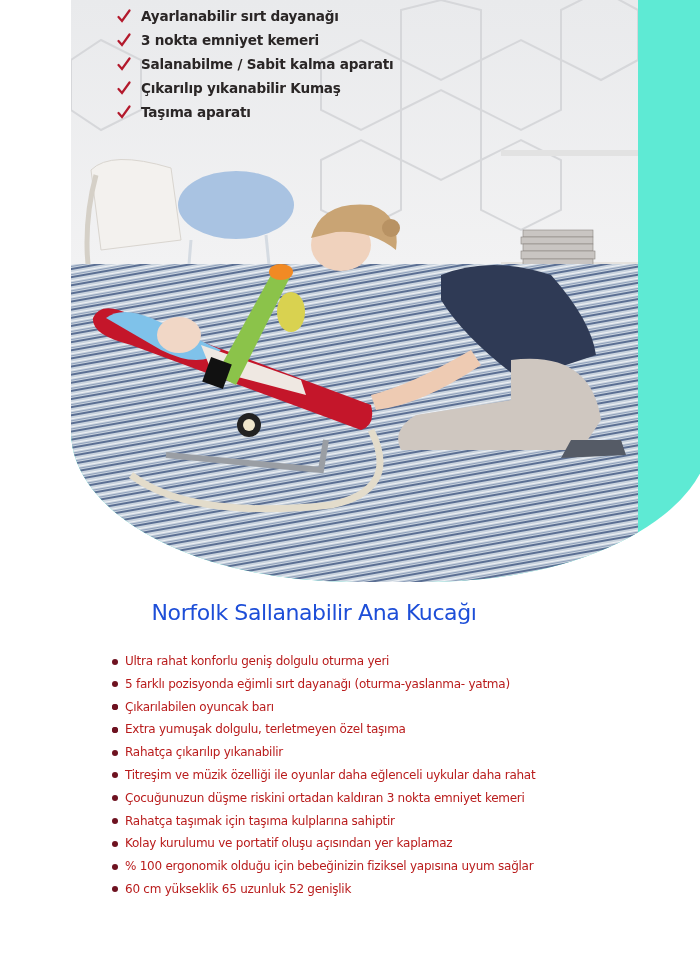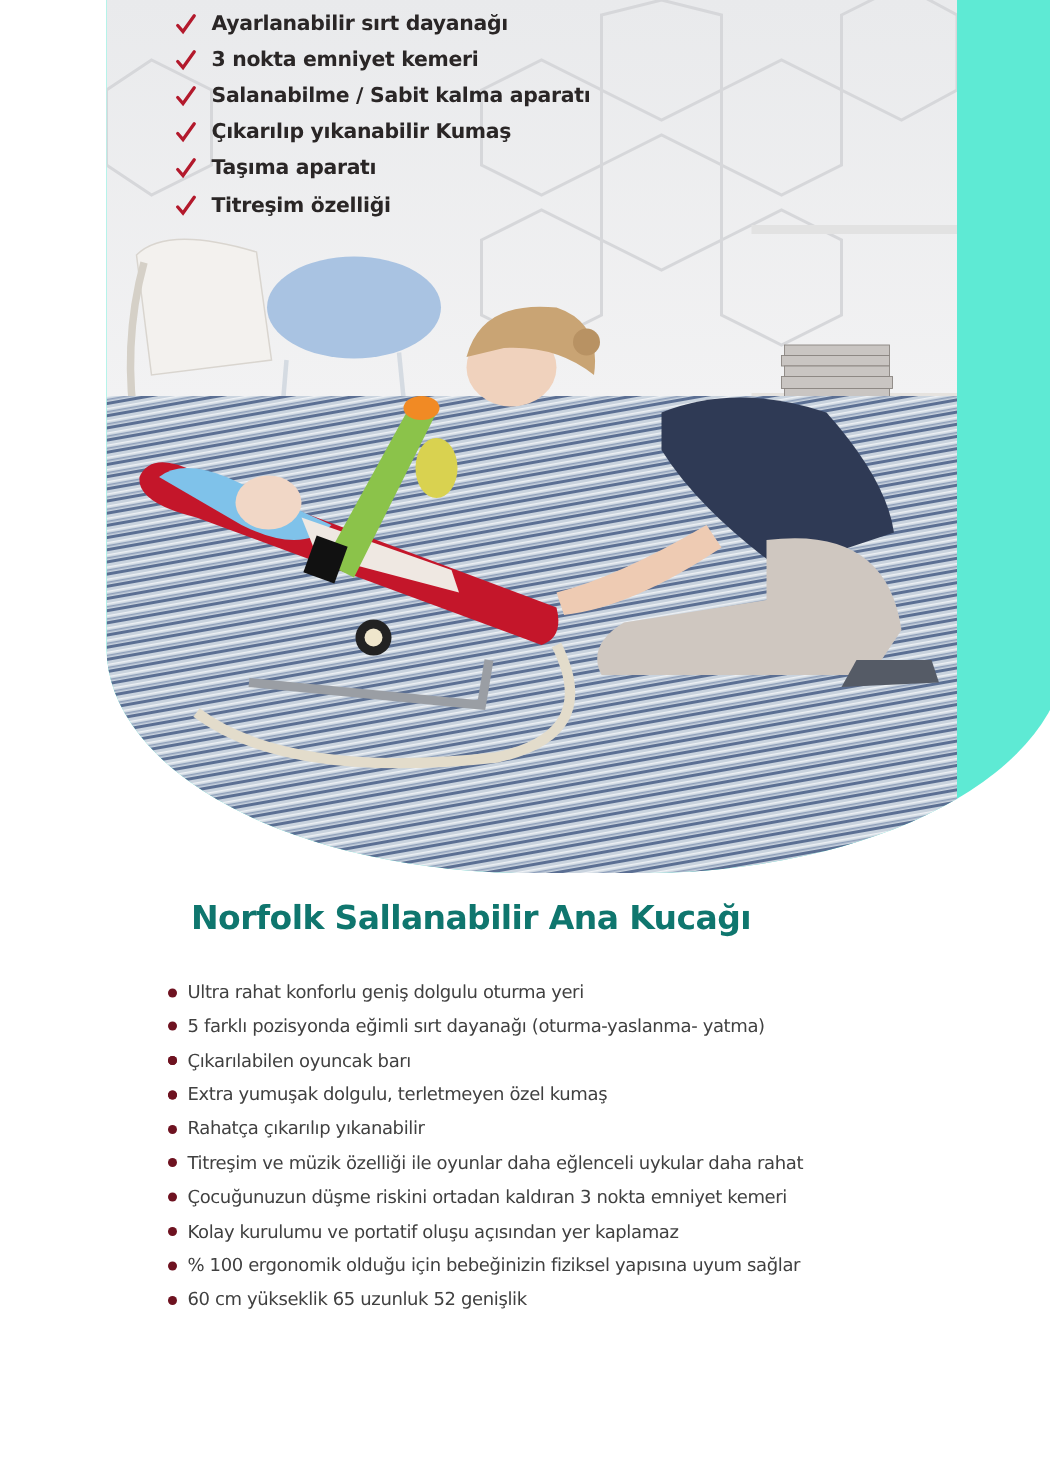--- a/index.html
+++ b/index.html
@@ -19,29 +19,29 @@
   }
   .features li {
     display: flex; align-items: center; height: 24.1px;
     font-size: 13.6px; font-weight: bold; color: #2a2626; letter-spacing: -0.2px;
   }
   .features .check {
     width: 14px; height: 14px; margin-right: 10px; display: inline-block;
   }
   .title {
     position: absolute; left: 0; width: 628px; top: 600px; text-align: center;
-    font-size: 22px; font-weight: bold; color: #0f766e; letter-spacing: -0.4px;
+    font-size: 22px; font-weight: normal; color: #1d4ed8; letter-spacing: -0.4px;
   }
   .bullets {
     position: absolute; left: 112px; top: 650px; margin: 0; padding: 0; list-style: none;
     width: 500px;
   }
   .bullets li {
     position: relative; padding-left: 13px;
-    font-size: 12px; line-height: 22.8px; color: #404040; letter-spacing: -0.25px;
+    font-size: 12px; line-height: 22.8px; color: #b91c1c; letter-spacing: -0.25px;
   }
   .bullets li .dot {
     position: absolute; left: 0; top: 8.5px; width: 6px; height: 6px; border-radius: 50%;
     background: #6e1220;
   }
 </style>
 </head>
 <body>
 
 <div class="photo">
@@ -139,37 +139,32 @@
           <path d="M1.5,8 L5,12 L12.5,1.5" stroke="#b3192c" stroke-width="2.2" fill="none" stroke-linecap="round"></path>
         </svg>
       <span>Çıkarılıp yıkanabilir Kumaş</span>
     </li>
     <li>
       <svg class="check" viewBox="0 0 14 14">
           <path d="M1.5,8 L5,12 L12.5,1.5" stroke="#b3192c" stroke-width="2.2" fill="none" stroke-linecap="round"></path>
         </svg>
       <span>Taşıma aparatı</span>
     </li>
-    <li>
-      <svg class="check" viewBox="0 0 14 14">
-          <path d="M1.5,8 L5,12 L12.5,1.5" stroke="#b3192c" stroke-width="2.2" fill="none" stroke-linecap="round"></path>
-        </svg>
-      <span>Titreşim özelliği</span>
-    </li>
   </ul>
 </div>
 
 <div class="title">Norfolk Sallanabilir Ana Kucağı</div>
 
 <ul class="bullets">
   <li><span class="dot"></span><span>Ultra rahat konforlu geniş dolgulu oturma yeri</span></li>
   <li><span class="dot"></span><span>5 farklı pozisyonda eğimli sırt dayanağı (oturma-yaslanma- yatma)</span></li>
   <li><span class="dot"></span></li>
   <li><span class="dot"></span><span>Çıkarılabilen oyuncak barı</span></li>
   <li><span class="dot"></span></li>
-  <li><span class="dot"></span><span>Extra yumuşak dolgulu, terletmeyen özel kumaş</span></li>
+  <li><span class="dot"></span><span>Extra yumuşak dolgulu, terletmeyen özel taşıma</span></li>
   <li><span class="dot"></span><span>Rahatça çıkarılıp yıkanabilir</span></li>
   <li><span class="dot"></span><span>Titreşim ve müzik özelliği ile oyunlar daha eğlenceli uykular daha rahat</span></li>
   <li><span class="dot"></span><span>Çocuğunuzun düşme riskini ortadan kaldıran 3 nokta emniyet kemeri</span></li>
+  <li><span class="dot"></span><span>Rahatça taşımak için taşıma kulplarına sahiptir</span></li>
   <li><span class="dot"></span><span>Kolay kurulumu ve portatif oluşu açısından yer kaplamaz</span></li>
   <li><span class="dot"></span><span>% 100 ergonomik olduğu için bebeğinizin fiziksel yapısına uyum sağlar</span></li>
   <li><span class="dot"></span><span>60 cm yükseklik 65 uzunluk 52 genişlik</span></li>
 </ul>
 
 </body></html>

